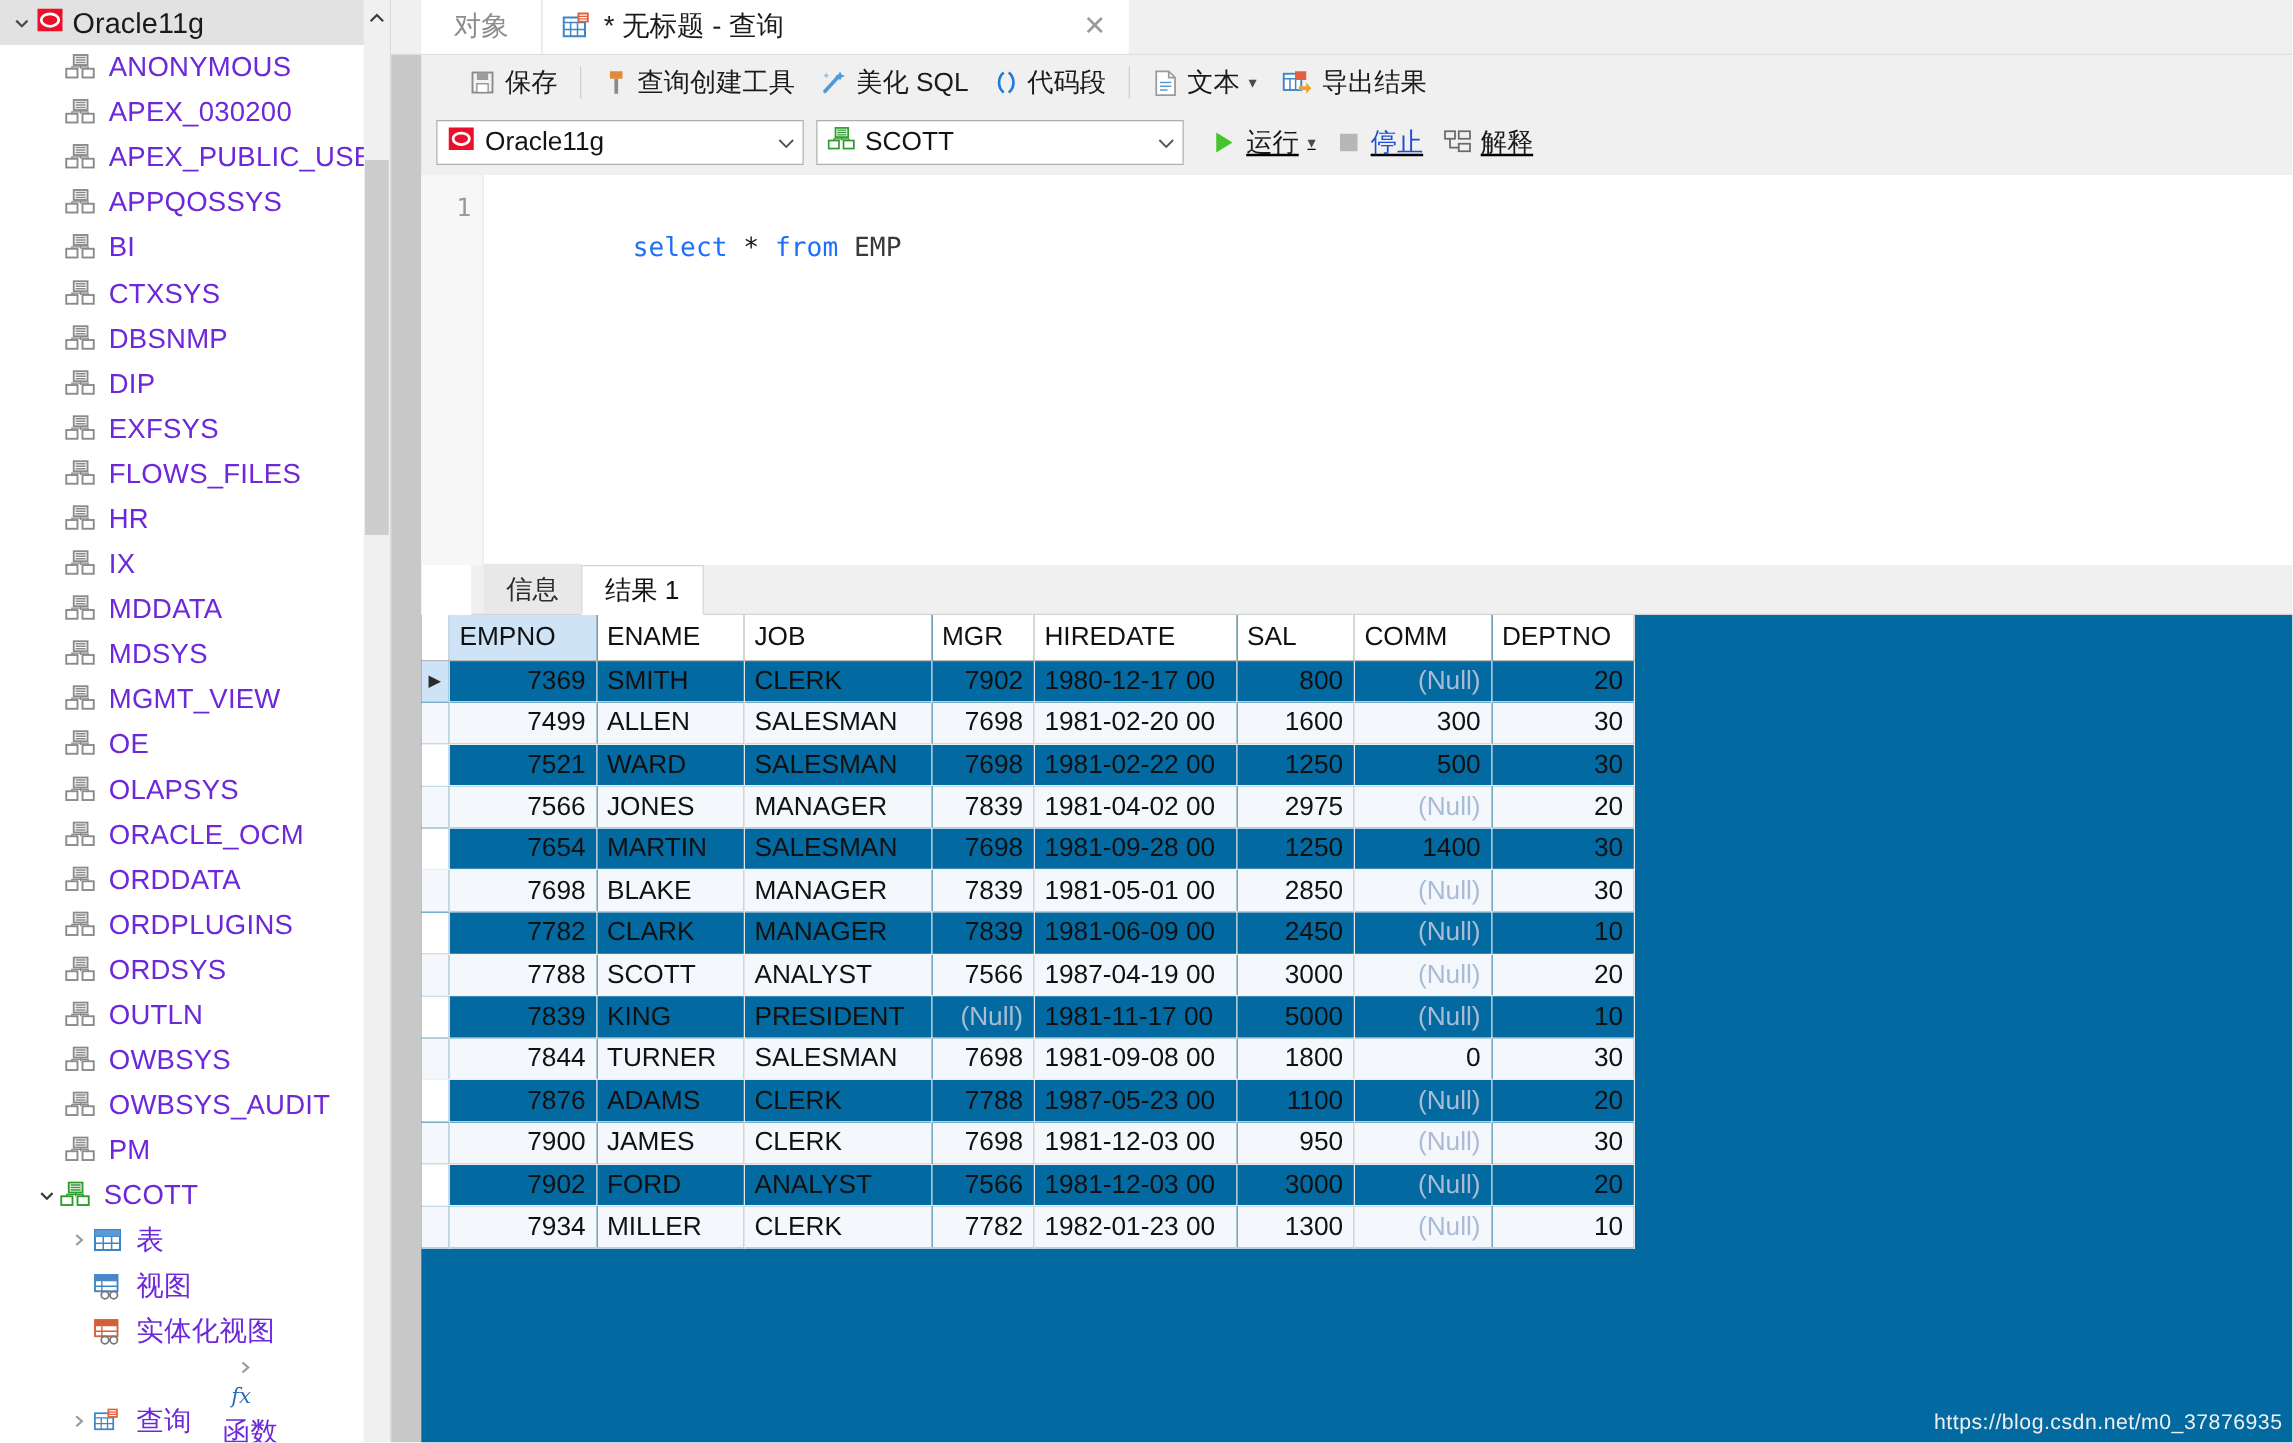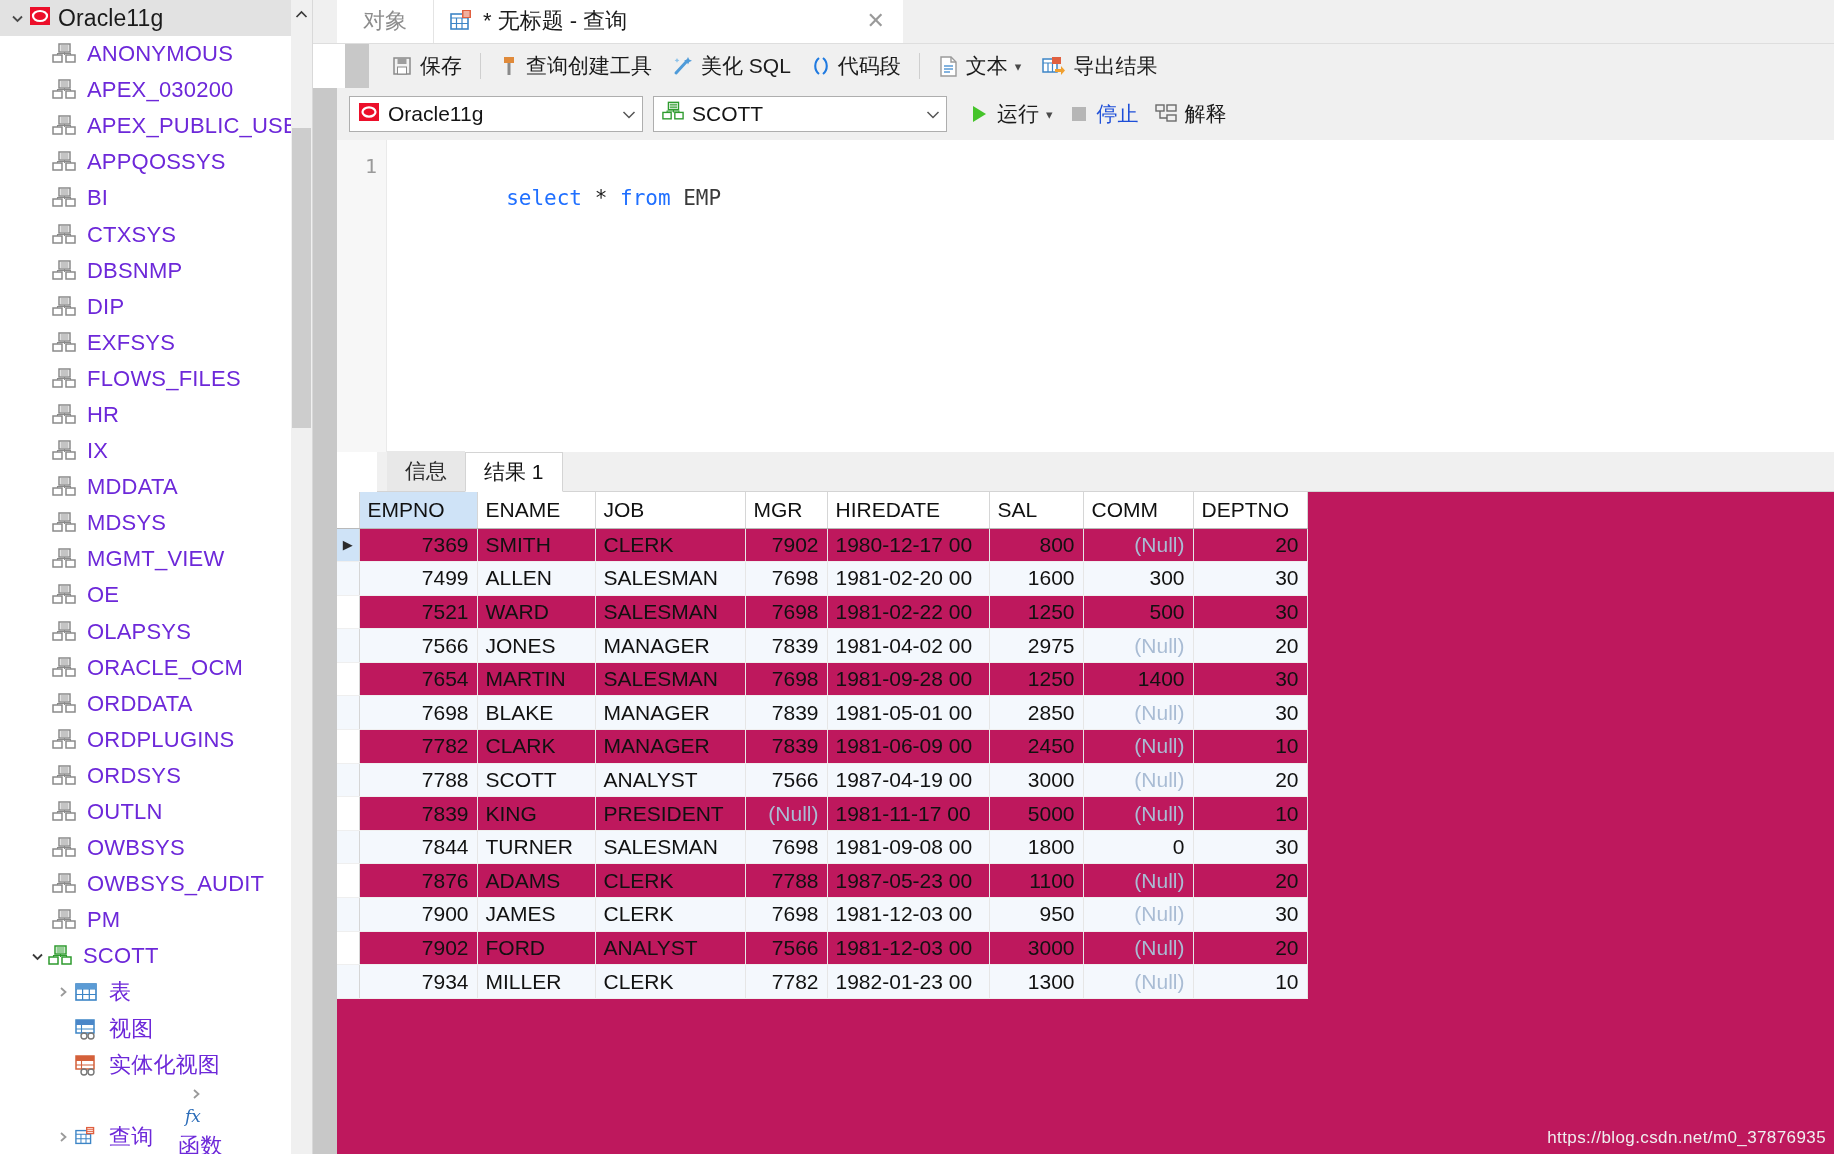--- a/index.html
+++ b/index.html
@@ -134,26 +134,25 @@
     color: #9a9a9a;
     font-size: 22px;
     padding-left: 40px;
   }
 
   
   .toolbar {
     height: 44px;
     display: flex;
     align-items: center;
-    padding-left: 12px;
+    padding-left: 28px;
     background: #f0f0f0;
     flex: 0 0 44px;
     border-left: 24px solid #c8c8c8;
     box-sizing: border-box;
-    margin-left: 32px;
   }
   .tb-item {
     display: flex;
     align-items: center;
     height: 44px;
     padding: 0 10px;
     font-size: 21px;
     color: #1b1b1b;
     white-space: nowrap;
   }
@@ -192,20 +191,21 @@
   .combo .carrow {
     margin-left: auto;
     color: #454545;
     font-size: 13px;
     padding-left: 6px;
   }
   .run-grp {
     display: flex;
     align-items: flex-end;
     margin-left: 14px;
+    text-decoration: underline;
   }
   .run-grp .it {
     display: flex; align-items: center;
     font-size: 21px; color: #1b1b1b;
     padding: 0 8px;
     white-space: nowrap;
   }
   .run-grp .it.disabled { color: #1d4ed8; }
   .run-grp .it .ico { margin-right: 8px; display:inline-flex; }
 
@@ -273,21 +273,21 @@
     font-size: 21px;
     box-sizing: border-box;
   }
   .rtab.off { background: #e8e8e8; color: #2b2b2b; }
   .rtab.on  { background: #ffffff; color: #111111; border: 1px solid #d4d4d4; border-bottom: 1px solid #ffffff; margin-bottom: -1px; }
 
   .grid-wrap {
     flex: 1 1 auto;
     overflow: hidden;
     position: relative;
-    background: #be185d;
+    background: #0369a1;
   }
   table.grid {
     border-collapse: collapse;
     table-layout: fixed;
     font-size: 21px;
     color: #111111;
   }
   table.grid th {
     background: #ffffff;
     font-weight: normal;

